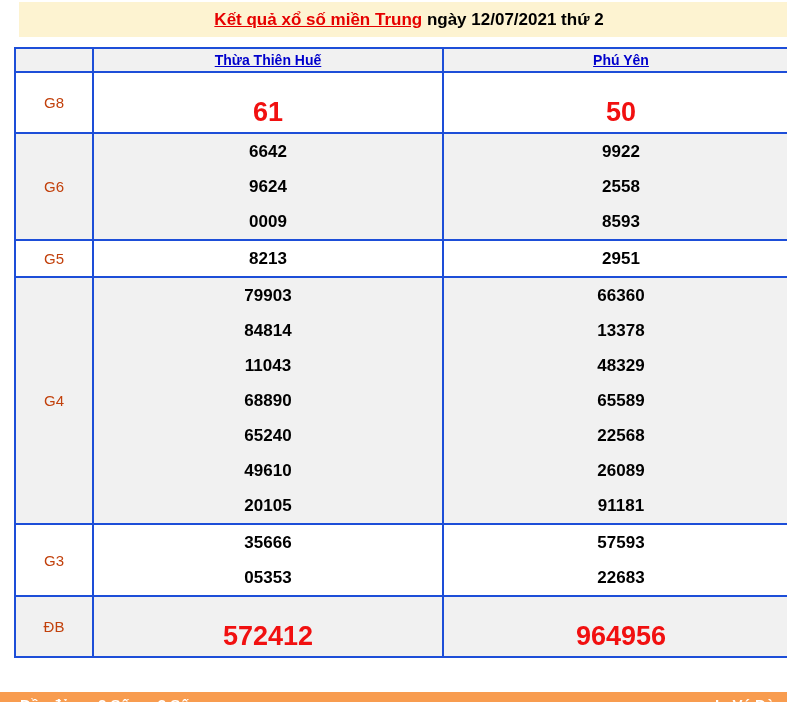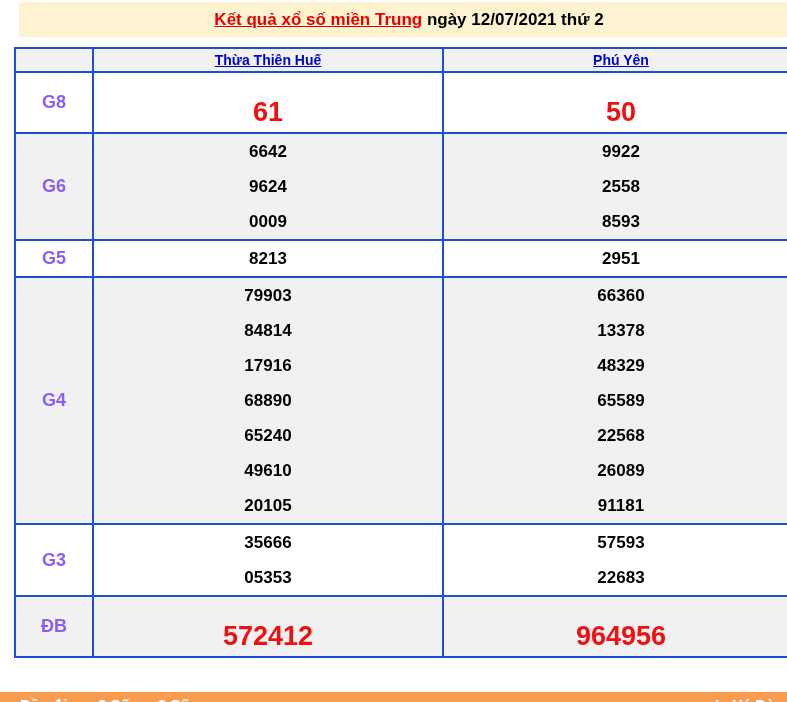--- a/index.html
+++ b/index.html
@@ -50,23 +50,23 @@
   .head-row td { height: 22px; }
   .head-row a {
     color: #0000cc;
     font-weight: bold;
     font-size: 14px;
     text-decoration: underline;
     cursor: pointer;
   }
 
   .label-cell {
-    font-size: 18px;
-    color: #8b5cf6;
-    font-weight: bold;
+    font-size: 15px;
+    color: #c2410c;
+    font-weight: normal;
   }
   .value-cell .num {
     font-size: 17px;
     font-weight: bold;
     color: #000000;
     line-height: 33px;
     padding: 1px 0;
   }
   tr.hl .num {
     color: #f11010;
@@ -152,21 +152,21 @@
           </td>
           <td class="value-cell">
             <div class="num">2951</div>
           </td>
         </tr>
         <tr>
           <td class="label-cell">G4</td>
           <td class="value-cell">
             <div class="num">79903</div>
             <div class="num">84814</div>
-            <div class="num">17916</div>
+            <div class="num">11043</div>
             <div class="num">68890</div>
             <div class="num">65240</div>
             <div class="num">49610</div>
             <div class="num">20105</div>
           </td>
           <td class="value-cell">
             <div class="num">66360</div>
             <div class="num">13378</div>
             <div class="num">48329</div>
             <div class="num">65589</div>

